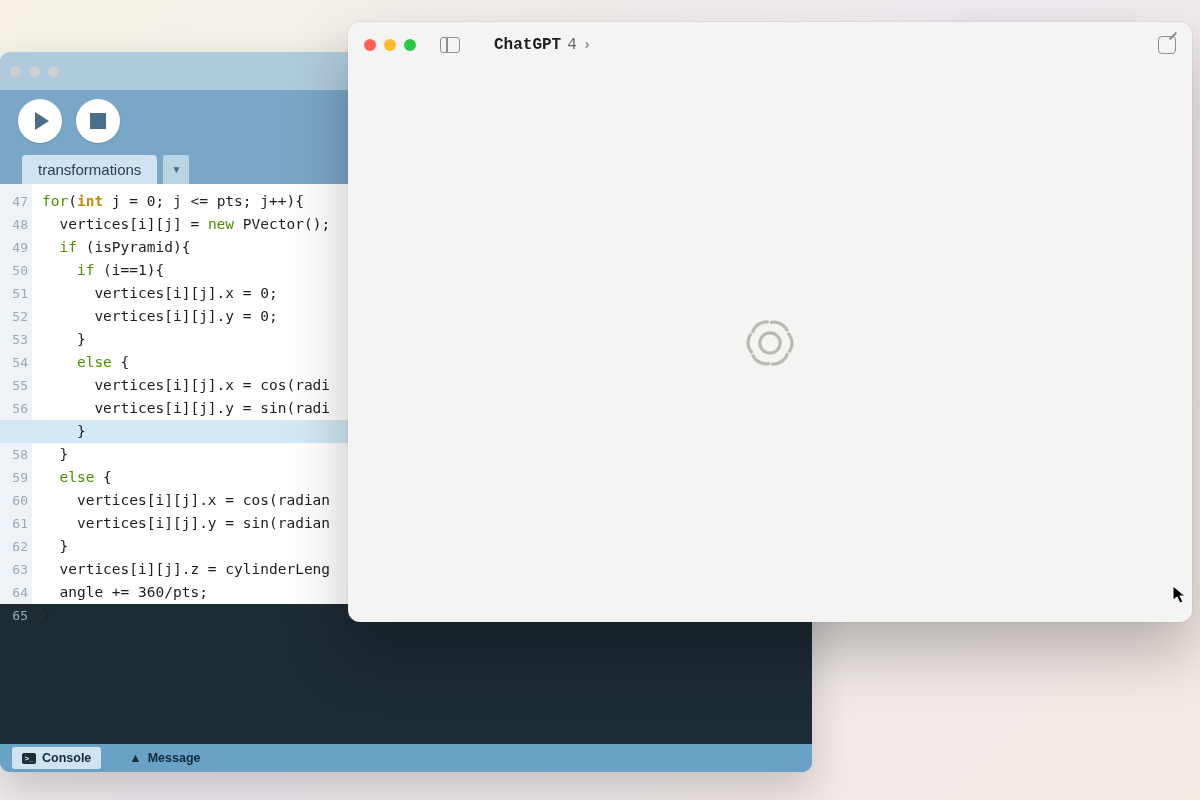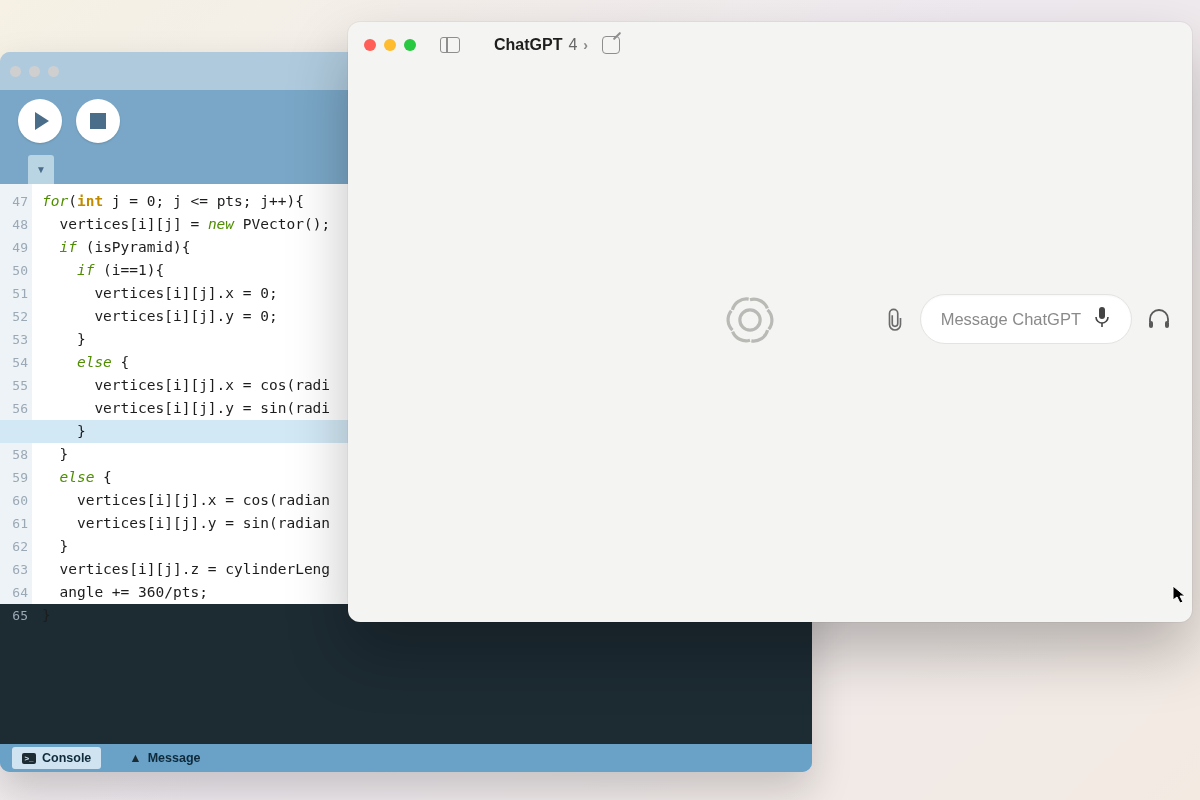--- a/index.html
+++ b/index.html
@@ -59,40 +59,40 @@
     display:flex;
     background:#fff;
     height: 420px;
   }
   .gutter { width: 32px; background:#eef3f7; text-align:right;
     font-family: Menlo, Consolas, monospace; font-size:13px; color:#9aa9b5;
     padding: 6px 4px 0 0; line-height: 23px;
   }
   .code { flex:1; padding:6px 0 0 10px; font-family: Menlo, Consolas, monospace; font-size:14.5px; line-height:23px; color:#1d1d1d; white-space:pre; position:relative;}
   .hl { position:absolute; left:-42px; right:0; height:23px; background:#d2e8f5; }
-  .kw  { color:#4f8e00;font-style:italic; }      
+  .kw  { color:#4f8e00; }      
   .ty  { color:#c18b00;font-weight:bold; }      
   .console-area { height: 140px; background:#1d2b33; }
   .bottom-tabs {
     height: 28px; background:#69a1c7;
     display:flex; align-items:center; gap:18px;
     padding-left:12px; font-size:12.5px; color:#0e2a3b; font-weight:600;
   }
   .btab { display:flex; align-items:center; gap:6px; padding:4px 10px; border-radius:3px;}
   .btab.active { background:#cfe4f0; }
 
   
   .cg {
     position:absolute;
     top: 22px; left: 348px;
     width: 844px; height: 600px;
     background:#f4f4f2;
     border-radius: 12px;
     box-shadow: 0 30px 60px rgba(0,0,0,.25), 0 0 0 1px rgba(0,0,0,.04);
-    display:flex; flex-direction:row;
+    display:flex; flex-direction:column;font-family:Liberation Mono, monospace;
   }
   .cg-titlebar {
     height: 46px; display:flex; align-items:center; padding:0 16px; gap:14px;
   }
   .traffic2 { display:flex; gap:8px; }
   .t-red{width:12px;height:12px;border-radius:50%;background:#ff5f57;}
   .t-yel{width:12px;height:12px;border-radius:50%;background:#febc2e;}
   .t-grn{width:12px;height:12px;border-radius:50%;background:#28c840;}
   .sidebar-btn{width:20px;height:16px;border:1.6px solid #8e8e8e;border-radius:3px;position:relative; margin-left:10px;}
   .sidebar-btn:before{content:"";position:absolute;left:5px;top:0;bottom:0;width:1.6px;background:#8e8e8e;}
@@ -141,20 +141,21 @@
   </div>
   <div class="ide-toolbar">
     <div class="tb-btn">
         <div class="play-tri"></div>
       </div>
     <div class="tb-btn">
         <div class="stop-sq"></div>
       </div>
   </div>
   <div class="tabbar">
+    <div class="tab">transformations</div>
     <div class="tab-drop">▼</div>
   </div>
   <div class="editor">
     <div class="gutter" id="gutter">47
 48
 49
 50
 51
 52
 53
@@ -229,43 +230,19 @@
           <path d="M0 -14 a10 10 0 0 1 12 6" transform="rotate(120)"></path>
           <path d="M0 -14 a10 10 0 0 1 12 6" transform="rotate(180)"></path>
           <path d="M0 -14 a10 10 0 0 1 12 6" transform="rotate(240)"></path>
           <path d="M0 -14 a10 10 0 0 1 12 6" transform="rotate(300)"></path>
           <circle r="7"></circle>
         </g>
       </svg>
     </div>
   </div>
 
-  <div class="cg-input-row">
-    <div class="clip">
-      <svg viewBox="0 0 24 28">
-          <path d="M18 13 L18 20 a6 6 0 0 1 -12 0 L6 8 a4.5 4.5 0 0 1 9 0 L15 19 a3 3 0 0 1 -6 0 L9 10"></path>
-        </svg>
-    </div>
-    <div class="cg-input">
-      <span class="ph">Message ChatGPT</span>
-      <div class="mic">
-        <svg viewBox="0 0 16 22">
-            <rect x="5" y="1" width="6" height="12" rx="3"></rect>
-            <path d="M2 11 a6 6 0 0 0 12 0" fill="none" stroke="#444" stroke-width="1.6"></path>
-            <line x1="8" y1="17" x2="8" y2="21" stroke="#444" stroke-width="1.6"></line>
-          </svg>
-      </div>
-    </div>
-    <div class="headset">
-      <svg viewBox="0 0 26 26">
-          <path d="M4 16 v-3 a9 9 0 0 1 18 0 v3"></path>
-          <rect x="3" y="15" width="4" height="7" rx="2" fill="#5a5a5a" stroke="none"></rect>
-          <rect x="19" y="15" width="4" height="7" rx="2" fill="#5a5a5a" stroke="none"></rect>
-        </svg>
-    </div>
-  </div>
 </div>
 
 <div class="cursor">
   <svg viewBox="0 0 16 20">
       <path d="M1 1 L1 15 L5 12 L8 18 L11 17 L8 11 L13 11 Z" fill="#000" stroke="#fff" stroke-width="1"></path>
     </svg>
 </div>
 
 </body></html>

